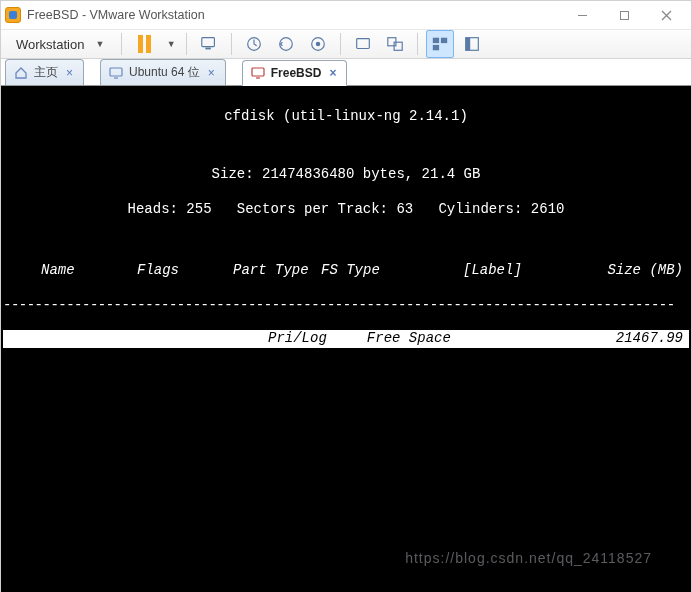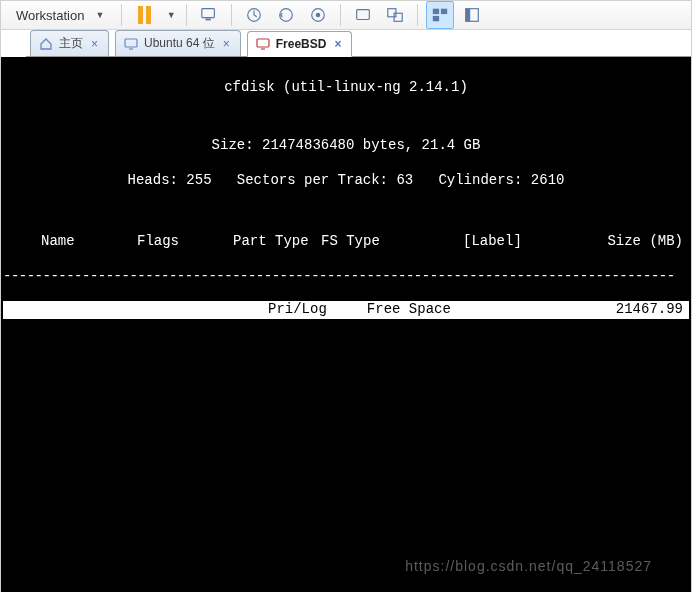--- a/index.html
+++ b/index.html
@@ -17,40 +17,60 @@
 .toolbar { display: flex; align-items: center; height: 38px; padding: 0 6px; gap: 4px; border-bottom: 1px solid #d5d5d5; background: linear-gradient(#fdfdfd,#f2f2f2); }
 .menu-btn { height: 28px; padding: 0 8px; display: flex; align-items: center; font-size: 13px; color: #333; border: 1px solid transparent; border-radius: 2px; gap: 9px; }
 .tool-sep { width: 1px; height: 22px; background: #d0d0d0; margin: 0 4px; }
 .tool-btn { width: 28px; height: 28px; display: flex; align-items: center; justify-content: center; border: 1px solid transparent; border-radius: 2px; }
 .tool-btn.active { background: #cfe6ff; border-color: #7ab7f5; }
 .tool-btn svg { width: 18px; height: 18px; }
 .pause-btn { display: flex; gap: 3px; }
 .pause-btn .bar { width: 5px; height: 18px; background: #f5a623; }
 .dd-caret { color: #555; font-size: 9px; margin-left: 2px; }
 
-.tabbar { display: flex; align-items: flex-end; height: 30px; padding: 0 4px; gap: 6px; background: #fff; border-bottom: 1px solid #969696; margin-left: 25px; }
+.tabbar { display: flex; align-items: flex-end; height: 30px; padding: 0 4px; gap: 16px; background: #fff; border-bottom: 1px solid #969696; }
 .tab { display: flex; align-items: center; height: 26px; padding: 0 8px; gap: 6px; font-size: 12px; color: #444; border: 1px solid #9aa7b5; border-bottom: none; border-radius: 4px 4px 0 0; background: linear-gradient(#eef3f9,#dbe6f3); }
 .tab.active { background: #fff; font-weight: bold; color: #222; position: relative; top: 1px; border-bottom: 1px solid #fff; }
 .tab .close { font-size: 12px; color: #5577bb; padding: 0 2px; }
 .tab .tab-icon { width: 14px; height: 14px; display: flex; align-items: center; justify-content: center; }
 .tab .tab-icon svg { width: 14px; height: 14px; }
 
 .terminal { flex: 1; background: #000; color: #fff; font-family: "Courier New", monospace; font-size: 14px; line-height: 1.25; padding: 4px 2px 8px 2px; white-space: pre; position: relative; }
 .terminal .center { text-align: center; }
 .terminal .row-dash { color: #fff; letter-spacing: -0.5px; overflow: hidden; height: 16px; }
 .terminal .hl { background: #fff; color: #000; gap: 40px; }
-.terminal .col-row { display: flex; }
+.terminal .col-row { display: flex; font-style: italic; }
 .terminal .col-row span { display: inline-block; }
-.watermark { position: absolute; right: 40px; bottom: 18px; font-size: 14px; color: rgba(180,180,190,.5); font-family: Arial; letter-spacing: 1px; pointer-events: none; }
+.watermark { position: absolute; right: 40px; bottom: 26px; font-size: 14px; color: rgba(180,180,190,.5); font-family: Arial; letter-spacing: 1px; pointer-events: none; }
 </style>
 </head>
 <body>
 
 <div class="window">
 
+  <div class="titlebar">
+    <div class="app-icon"></div>
+    <div class="title-text">FreeBSD - VMware Workstation</div>
+    <div class="win-btn">
+      <svg viewBox="0 0 11 11">
+          <line x1="1" y1="5.5" x2="10" y2="5.5" stroke="#888" stroke-width="1"></line>
+        </svg>
+    </div>
+    <div class="win-btn">
+      <svg viewBox="0 0 11 11">
+          <rect x="1.5" y="1.5" width="8" height="8" fill="none" stroke="#888" stroke-width="1"></rect>
+        </svg>
+    </div>
+    <div class="win-btn">
+      <svg viewBox="0 0 11 11">
+          <line x1="1" y1="1" x2="10" y2="10" stroke="#888" stroke-width="1.2"></line>
+          <line x1="10" y1="1" x2="1" y2="10" stroke="#888" stroke-width="1.2"></line>
+        </svg>
+    </div>
+  </div>
 
   <div class="toolbar">
     <div class="menu-btn">
       <span>Workstation</span>
       <span class="dd-caret">▼</span>
     </div>
     <div class="tool-sep"></div>
     <div class="tool-btn">
       <div class="pause-btn">
           <div class="bar"></div>

